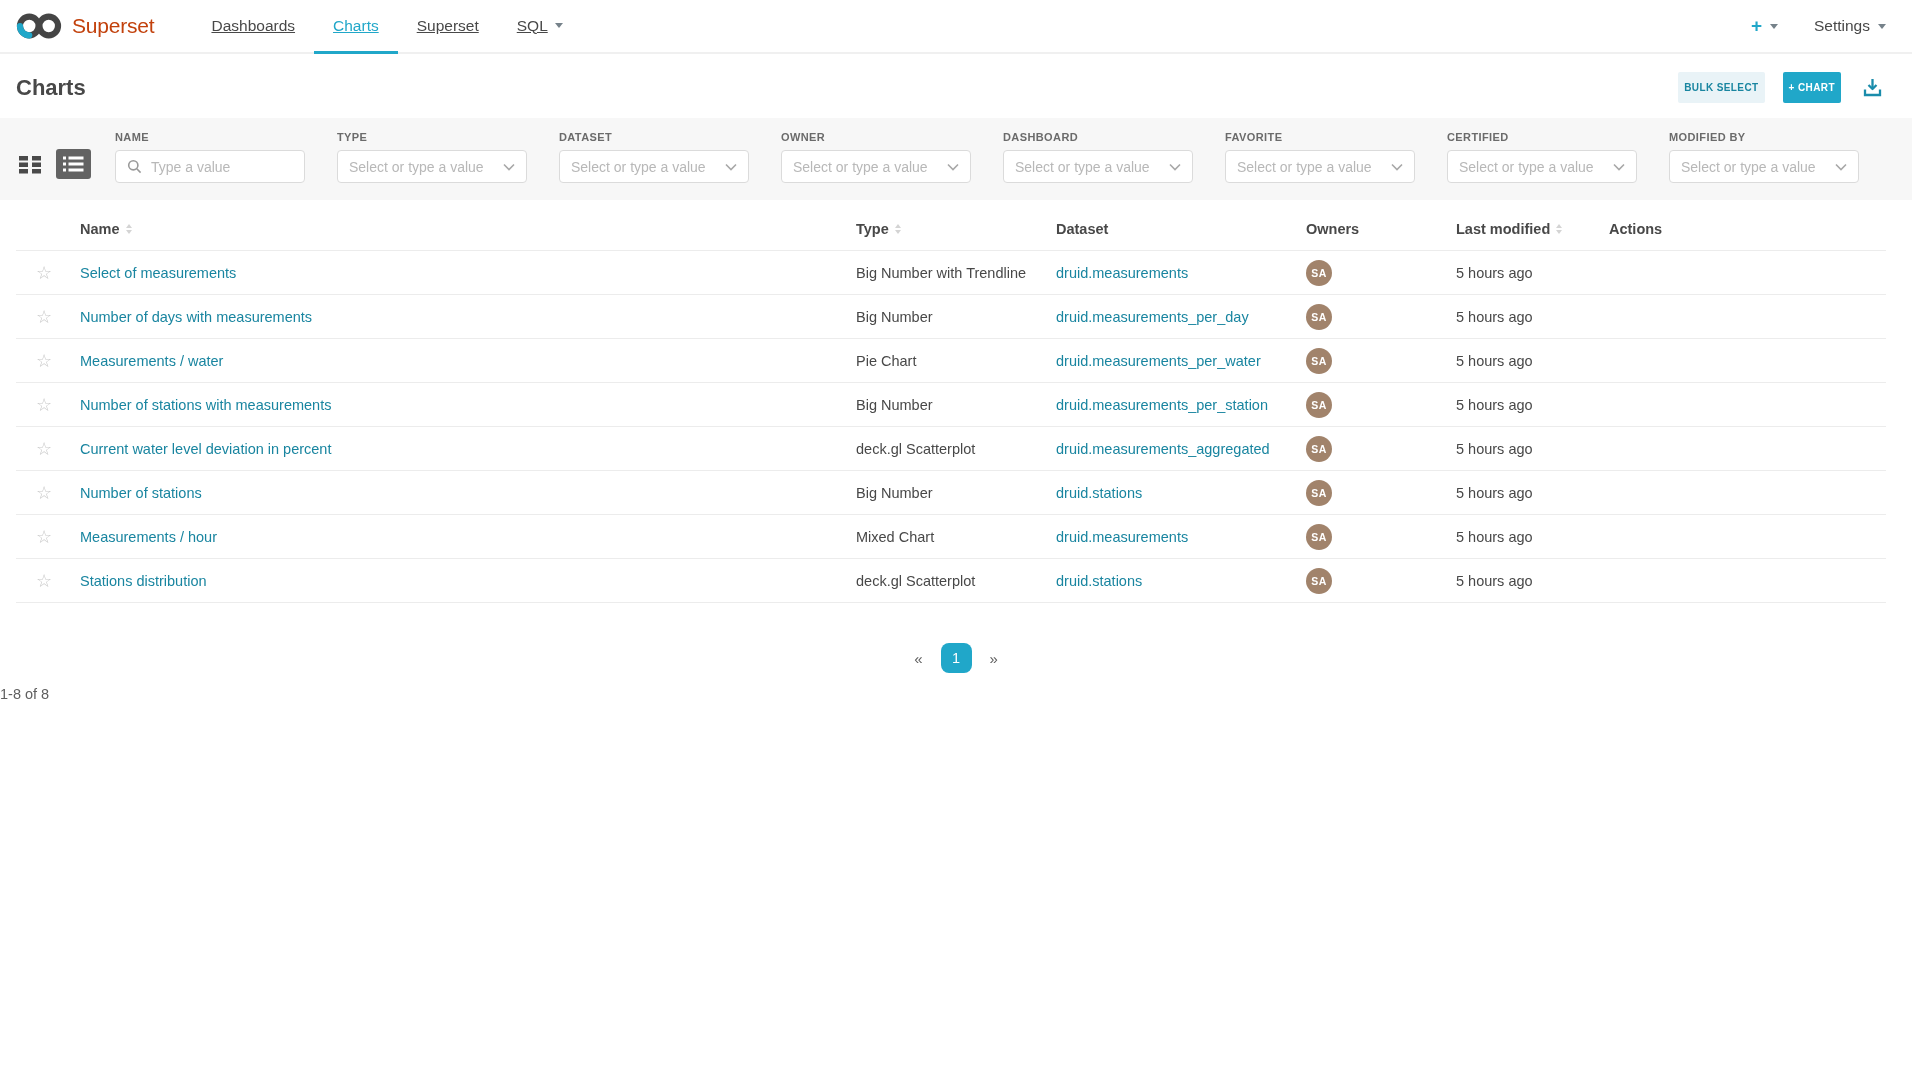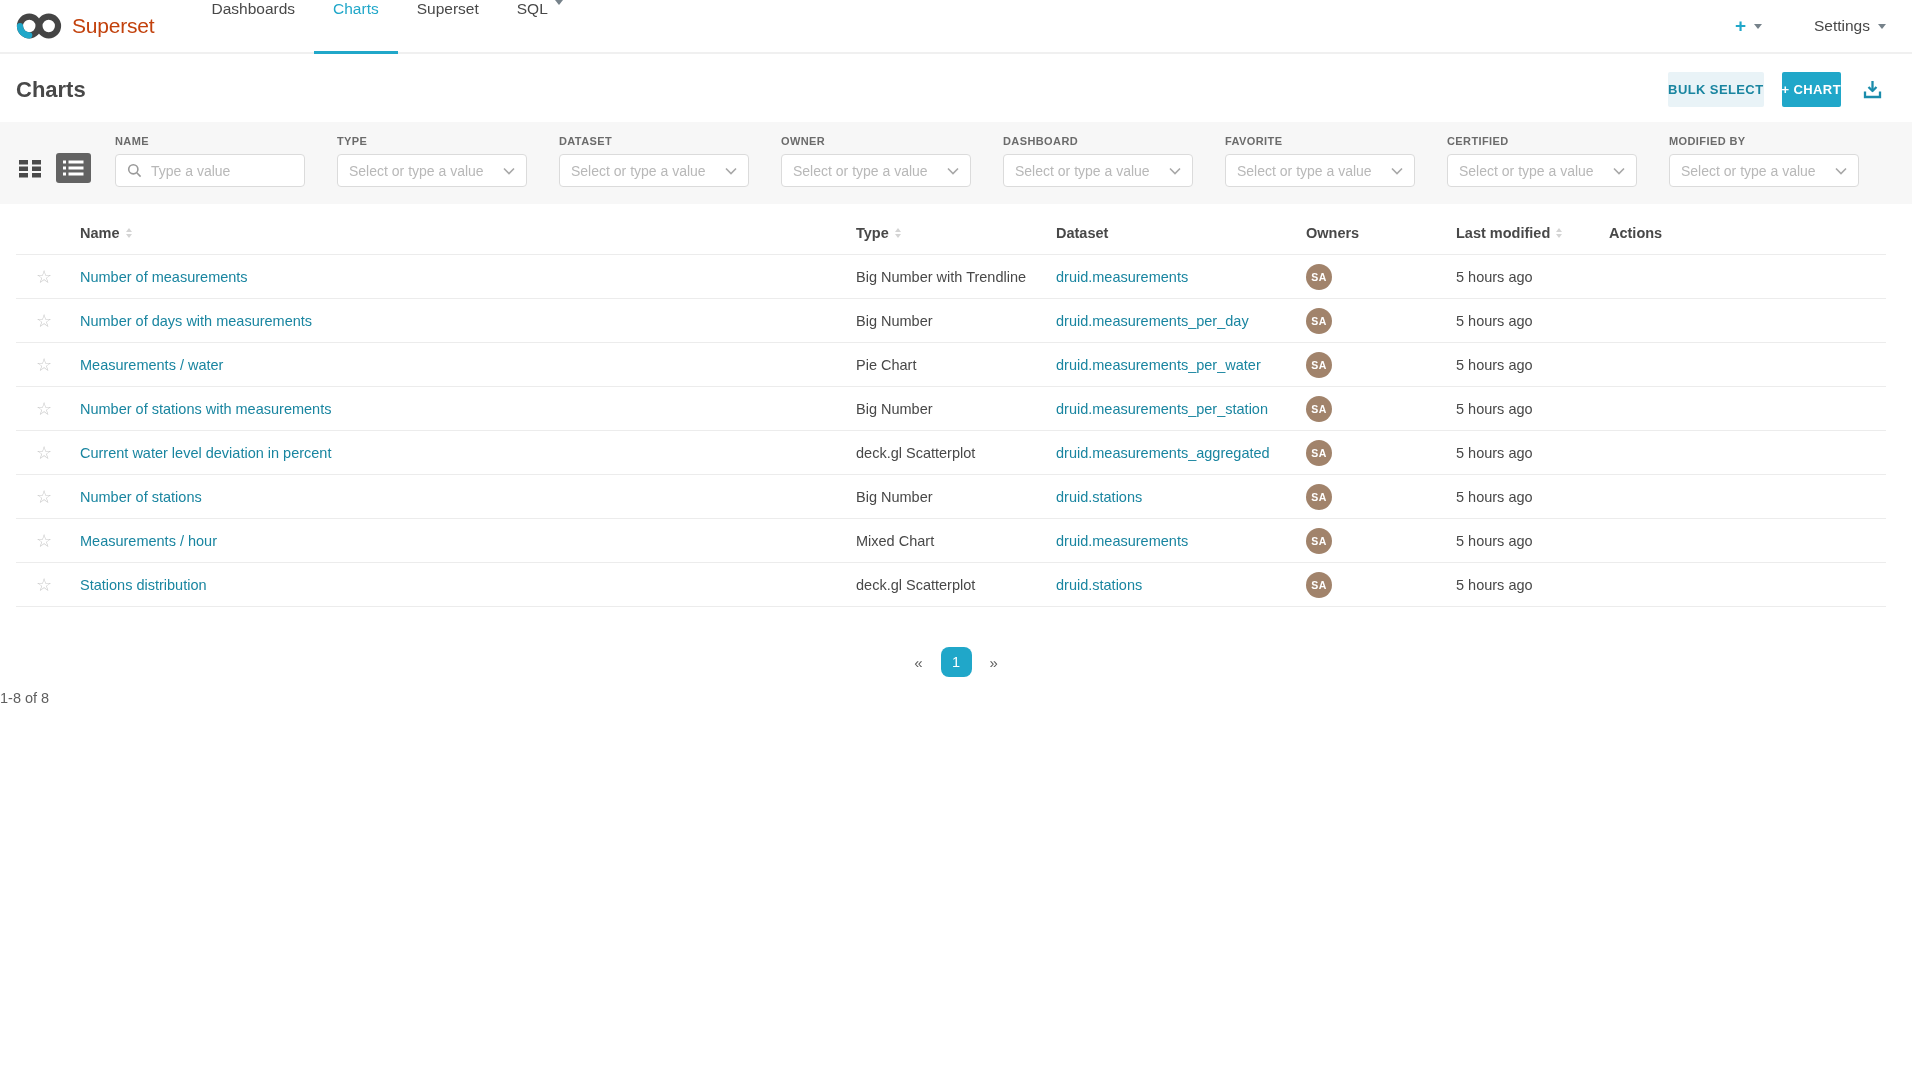--- a/index.html
+++ b/index.html
@@ -9,32 +9,32 @@
     width:1912px; height:1081px; overflow:hidden;
     background:#fff; color:#484848;
     font-family:"Liberation Sans", sans-serif;
   }
 
   
   .navbar { height:54px; display:flex; align-items:stretch; padding:0 26px 0 16px; border-bottom:2px solid #F0F0F0; background:#fff; }
   .brand { display:flex; align-items:center; gap:10px; margin-right:38px; cursor:pointer; }
   .brand-name { font-size:21px; font-weight:normal; color:#c2410c; letter-spacing:-0.2px; }
   .nav-items { display:flex; align-items:stretch; }
-  .nav-item { display:flex; gap:7px; padding:0 19px; font-size:15.5px; color:#484848; cursor:pointer; border-bottom:3px solid transparent; margin-bottom:-2px; }
+  .nav-item { display:flex; align-items:center; gap:7px; padding:0 19px; font-size:15.5px; color:#484848; cursor:pointer; border-bottom:3px solid transparent; margin-bottom:-2px;text-decoration:underline; }
   .nav-item.active { color:var(--primary); border-bottom-color:var(--primary); }
   .nav-right { margin-left:auto; display:flex; align-items:center; gap:36px; }
   .nav-plus { color:var(--primary); font-size:19px; font-weight:bold; display:flex; align-items:center; gap:8px; cursor:pointer; }
-  .nav-settings { font-size:15.5px; color:#484848; display:flex; align-items:center; gap:8px; cursor:pointer;margin-left:16px; }
+  .nav-settings { font-size:15.5px; color:#484848; display:flex; align-items:center; gap:8px; cursor:pointer; }
   .caret { width:0; height:0; border-left:4.5px solid transparent; border-right:4.5px solid transparent; border-top:5px solid #76828a; display:inline-block; }
 
   
   .page-header { display:flex; align-items:center; padding:18px 26px 15px 16px; }
   .page-title { font-size:22px; font-weight:bold; margin:0; color:#484848; }
   .header-actions { margin-left:auto; display:flex; align-items:center; gap:18px; }
-  .btn { border:none; border-radius:2px; font-family:inherit; font-weight:bold; font-size:13px; letter-spacing:0.4px; padding:10px 0; cursor:pointer; }
+  .btn { border:none; border-radius:2px; font-family:inherit; font-weight:bold; font-size:10px; letter-spacing:0.4px; padding:10px 6px; cursor:pointer; }
   .btn-secondary { background:#E9F3F7; color:#1985A0; }
   .btn-primary { background:var(--primary); color:#fff; }
   .icon-btn { background:none; border:none; padding:2px; cursor:pointer; display:flex; align-items:center; }
 
   
   .filter-bar { background:#F7F7F7; display:flex; align-items:flex-end; padding:13px 26px 17px 18px; }
   .view-toggles { display:flex; align-items:center; gap:13px; margin-right:24px; padding-bottom:4px; }
   .toggle-btn { background:none; border:none; padding:0; cursor:pointer; display:flex; }
   .filters { display:flex; gap:32px; }
   .filter-group { width:190px; display:flex; flex-direction:column; gap:7px; }
@@ -302,21 +302,21 @@
           <th>
             <span class="th-inner">
               <span>Actions</span>
             </span>
           </th>
         </tr>
       </thead>
     <tbody>
         <tr>
           <td><button class="star-btn">☆</button></td>
-          <td><a class="link">Number of measurements</a></td>
+          <td><a class="link">Select of measurements</a></td>
           <td>Big Number with Trendline</td>
           <td><a class="link">druid.measurements</a></td>
           <td><span class="avatar">SA</span></td>
           <td>5 hours ago</td>
           <td></td>
         </tr>
         <tr>
           <td><button class="star-btn">☆</button></td>
           <td><a class="link">Number of days with measurements</a></td>
           <td>Big Number</td>

